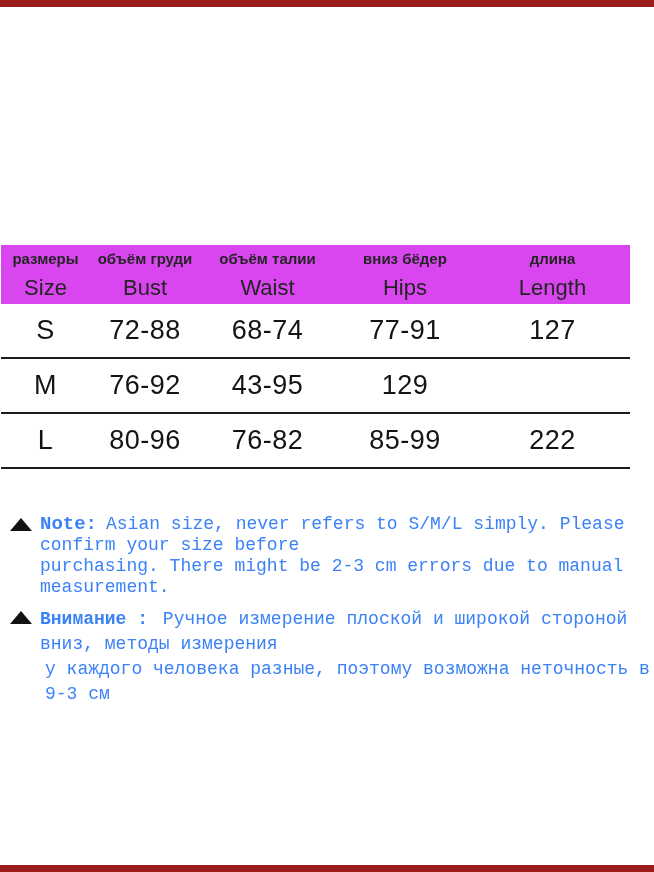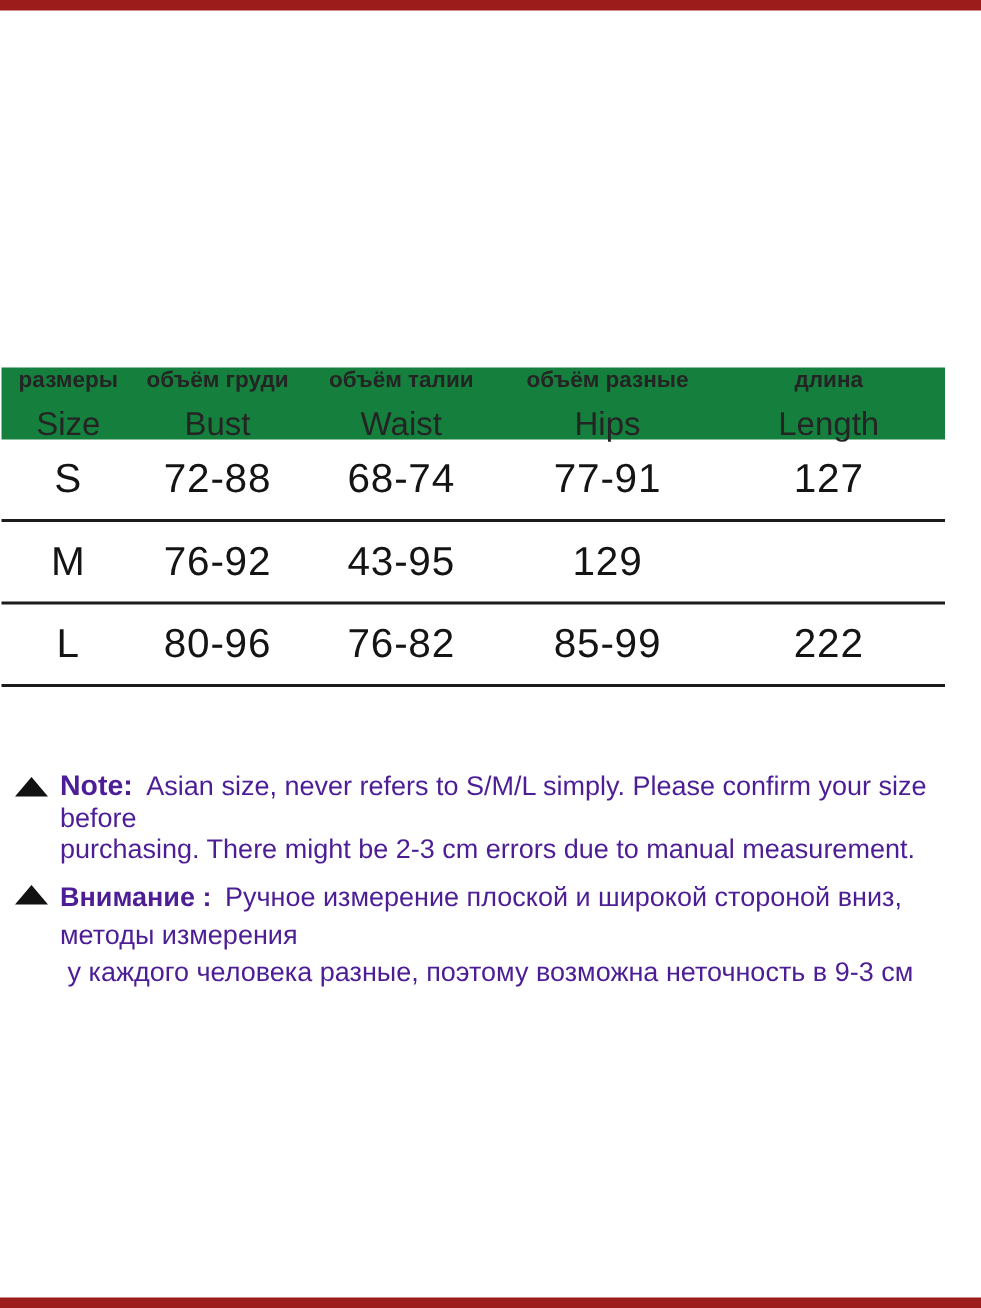--- a/index.html
+++ b/index.html
@@ -10,41 +10,41 @@
     -webkit-font-smoothing:antialiased;
   }
   .accent-bar{position:absolute;left:0;width:654px;height:7px;background:#9c1c1c;}
   .accent-bar.top{top:0;}
   .accent-bar.bottom{bottom:0;}
 
   
   .size-table{position:absolute;top:245px;left:1px;width:629px;}
   .t-head{
     display:grid;grid-template-columns:89px 110px 135px 140px 155px;
-    background:#15803d;height:48px;
+    background:#d946ef;height:59px;
   }
   .h-cell{display:flex;flex-direction:column;align-items:center;justify-content:center;}
   .h-ru{font-size:15px;font-weight:700;color:#242424;line-height:17px;white-space:nowrap;}
   .h-en{font-size:22px;font-weight:400;color:#242424;line-height:24px;margin-top:9px;}
   .t-row{
     display:grid;grid-template-columns:89px 110px 135px 140px 155px;
     height:53px;align-items:center;border-bottom:2px solid #1b1b1b;
   }
   .c{font-size:27px;color:#141414;text-align:center;letter-spacing:0.5px;}
 
   
   .notes{position:absolute;left:10px;top:514px;width:640px;}
   .note{display:flex;align-items:flex-start;margin-bottom:9px;}
   .tri{
     width:0;height:0;flex:none;
     border-left:11px solid transparent;border-right:11px solid transparent;
     border-bottom:13px solid #121212;
     margin:4px 8px 0 0;
   }
-  .note-text{font-size:18px;color:#4c1d95;}
+  .note-text{font-size:18px;color:#3b82f6;font-family:Liberation Mono, monospace;}
   .note-en .nline{line-height:21px;}
   .note-ru .nline{line-height:25px;}
   .nlabel{font-weight:700;}
   .note-en .nlabel{margin-right:9px;font-size:19px;}
   .note-ru .nlabel{margin-right:4px;}
   .indent{padding-left:5px;}
 </style>
 </head>
 <body>
 
@@ -58,21 +58,21 @@
     </div>
     <div class="h-cell">
       <span class="h-ru">объём груди</span>
       <span class="h-en">Bust</span>
     </div>
     <div class="h-cell">
       <span class="h-ru">объём талии</span>
       <span class="h-en">Waist</span>
     </div>
     <div class="h-cell">
-      <span class="h-ru">объём разные</span>
+      <span class="h-ru">вниз бёдер</span>
       <span class="h-en">Hips</span>
     </div>
     <div class="h-cell">
       <span class="h-ru">длина</span>
       <span class="h-en">Length</span>
     </div>
   </div>
 
   <div class="t-row">
     <div class="c">S</div>

